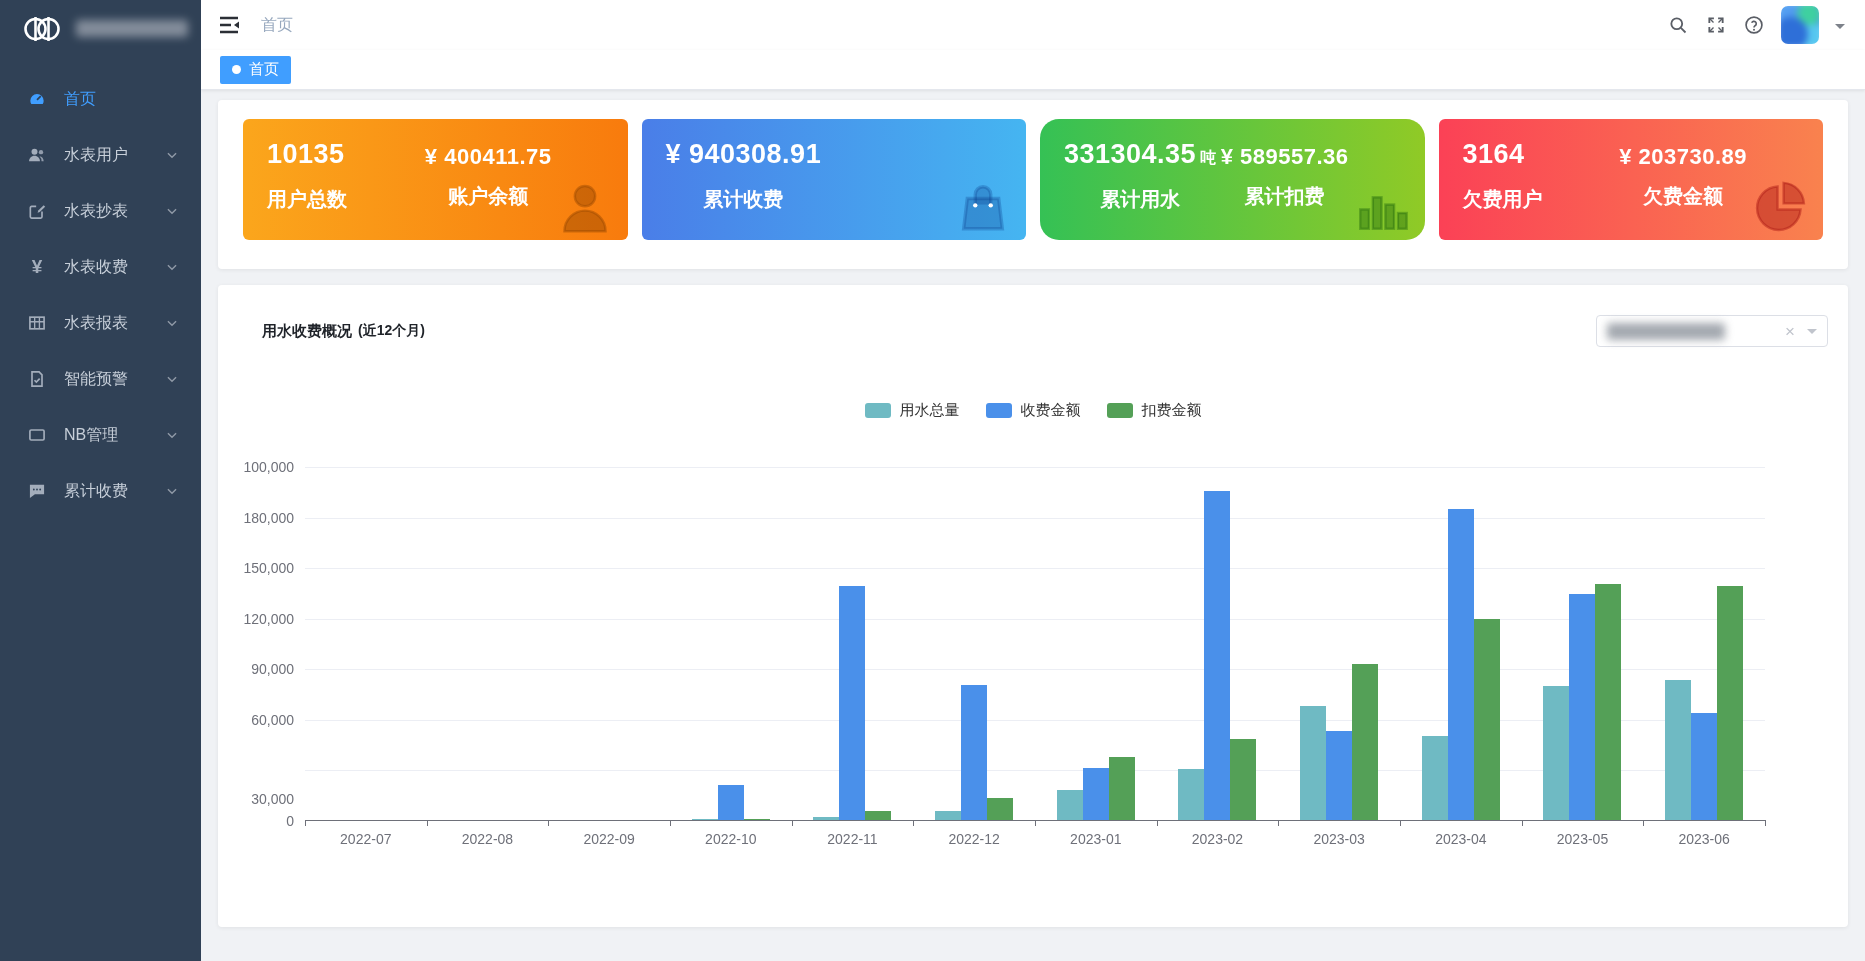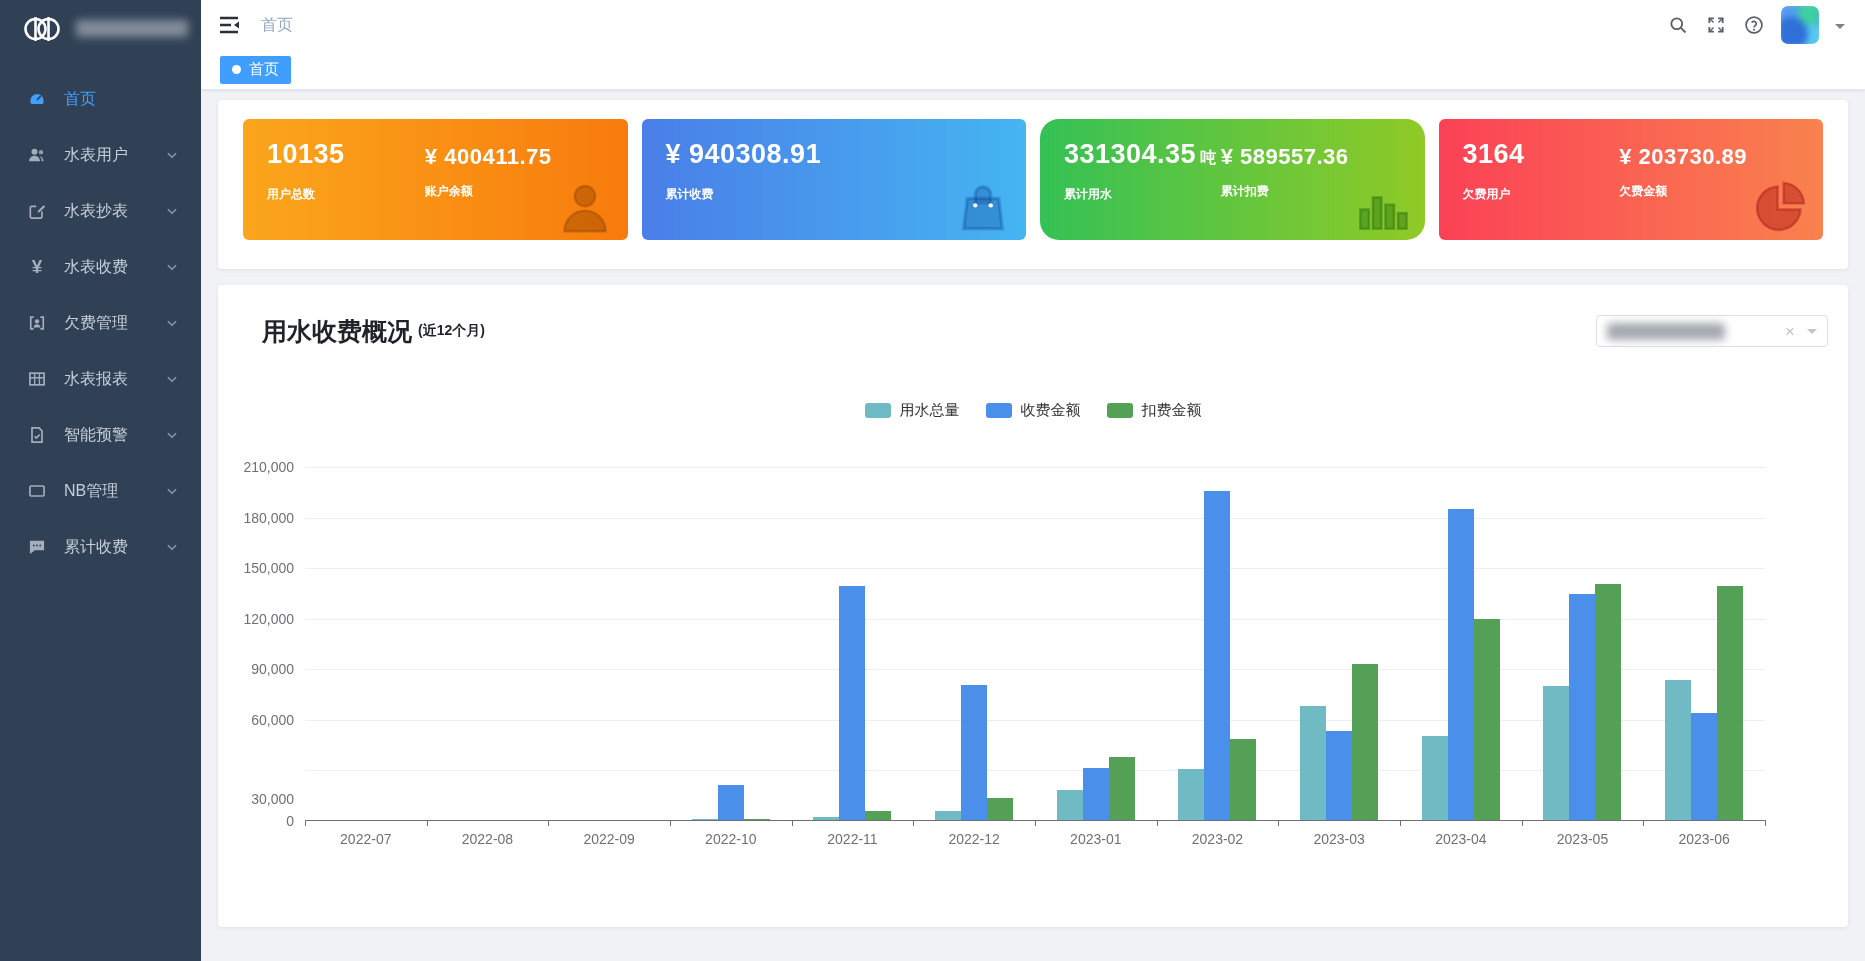--- a/index.html
+++ b/index.html
@@ -47,30 +47,30 @@
 
   
   .content { padding:10px 17px; }
   .panel { background:#fff; border-radius:4px; box-shadow:0 1px 4px rgba(0,0,0,.07); }
   .cards-panel { padding:19px 25px 29px; }
   .cards { display:flex; gap:14px; }
   .card { flex:1; height:121px; border-radius:6px; color:#fff; position:relative;
     padding:20px 24px 0; overflow:hidden; display:flex; justify-content:space-between; }
   .ccol .cval { font-size:27px; font-weight:bold; letter-spacing:.5px; white-space:nowrap; }
   .ccol .cunit { font-size:16px; font-weight:bold; margin-left:4px; }
-  .ccol .clab { font-size:12px; font-weight:bold; margin-top:16px; }
+  .ccol .clab { font-size:20px; font-weight:bold; margin-top:16px;text-align:center; }
   .ccol.right { margin-right:52px; }
   .ccol.right .cval { font-size:22px; margin-top:5px; }
   .ccol.right .clab { margin-top:13px; }
   .card .cicon { position:absolute; right:14px; bottom:4px; width:58px; height:58px; }
 
   
   .chart-panel { margin-top:16px; height:642px; padding-top:30px; position:relative; }
   .chart-head { display:flex; align-items:center; padding:0 20px 0 44px; height:32px; }
-  .chart-title { font-size:25px; font-weight:bold; color:#1f2329; }
+  .chart-title { font-size:15px; font-weight:bold; color:#1f2329; }
   .chart-sub { font-size:14px; font-weight:bold; color:#1f2329; margin-left:6px; }
   .select-box { margin-left:auto; width:232px; height:32px; border:1px solid #dcdfe6; border-radius:4px;
     display:flex; align-items:center; padding:0 10px; cursor:pointer; background:#fff; }
   .select-box .blur-pill { width:118px; background:#8d939c; }
   .sel-clear { margin-left:auto; color:#c0c4cc; font-size:17px; line-height:1; cursor:pointer; }
   .sel-caret { width:0; height:0; border:5px solid transparent; border-top-color:#c0c4cc; margin-left:12px; margin-top:5px; }
 
   .legend { display:flex; justify-content:center; gap:26px; margin-top:52px; height:22px; }
   .leg-item { display:flex; align-items:center; gap:9px; font-size:15px; color:#333; cursor:pointer; }
   .leg-swatch { width:26px; height:15px; border-radius:3px; }
@@ -138,35 +138,20 @@
           <svg viewBox="0 0 24 24" fill="none" stroke="currentColor" stroke-width="2.4">
             <path d="M5 9l7 7 7-7"></path>
           </svg>
         </span>
       </div>
       <div class="menu-item">
         <span class="mi-icon">
           <span class="glyph">¥</span>
         </span>
         <span>水表收费</span>
-        <span class="chev">
-          <svg viewBox="0 0 24 24" fill="none" stroke="currentColor" stroke-width="2.4">
-            <path d="M5 9l7 7 7-7"></path>
-          </svg>
-        </span>
-      </div>
-      <div class="menu-item">
-        <span class="mi-icon">
-          <svg viewBox="0 0 24 24" fill="currentColor">
-            <path d="M3.5 4H8v2H5.5v12H8v2H3.5zM20.5 4H16v2h2.5v12H16v2h4.5z"></path>
-            <circle cx="12" cy="10" r="2.6"></circle>
-            <path d="M7.8 17.5c0-2.3 1.9-4.1 4.2-4.1s4.2 1.8 4.2 4.1z"></path>
-          </svg>
-        </span>
-        <span>欠费管理</span>
         <span class="chev">
           <svg viewBox="0 0 24 24" fill="none" stroke="currentColor" stroke-width="2.4">
             <path d="M5 9l7 7 7-7"></path>
           </svg>
         </span>
       </div>
       <div class="menu-item">
         <span class="mi-icon">
           <svg viewBox="0 0 24 24" fill="none" stroke="currentColor" stroke-width="2">
             <rect x="3.5" y="5" width="17" height="14"></rect>
@@ -366,21 +351,21 @@
           <div class="ylab" style="top: 244.857px;">60,000</div>
           <div class="gridline" style="top: 202.286px;"></div>
           <div class="ylab" style="top: 194.286px;">90,000</div>
           <div class="gridline" style="top: 151.714px;"></div>
           <div class="ylab" style="top: 143.714px;">120,000</div>
           <div class="gridline" style="top: 101.143px;"></div>
           <div class="ylab" style="top: 93.1429px;">150,000</div>
           <div class="gridline" style="top: 50.5714px;"></div>
           <div class="ylab" style="top: 42.5714px;">180,000</div>
           <div class="gridline" style="top: 0px;"></div>
-          <div class="ylab" style="top: -8px;">210,000</div>
+          <div class="ylab" style="top: -8px;">100,000</div>
           <div class="xtick" style="left: 0px;"></div>
           <div class="xtick" style="left: 121.667px;"></div>
           <div class="xtick" style="left: 243.333px;"></div>
           <div class="xtick" style="left: 365px;"></div>
           <div class="xtick" style="left: 486.667px;"></div>
           <div class="xtick" style="left: 608.333px;"></div>
           <div class="xtick" style="left: 730px;"></div>
           <div class="xtick" style="left: 851.667px;"></div>
           <div class="xtick" style="left: 973.333px;"></div>
           <div class="xtick" style="left: 1095px;"></div>

